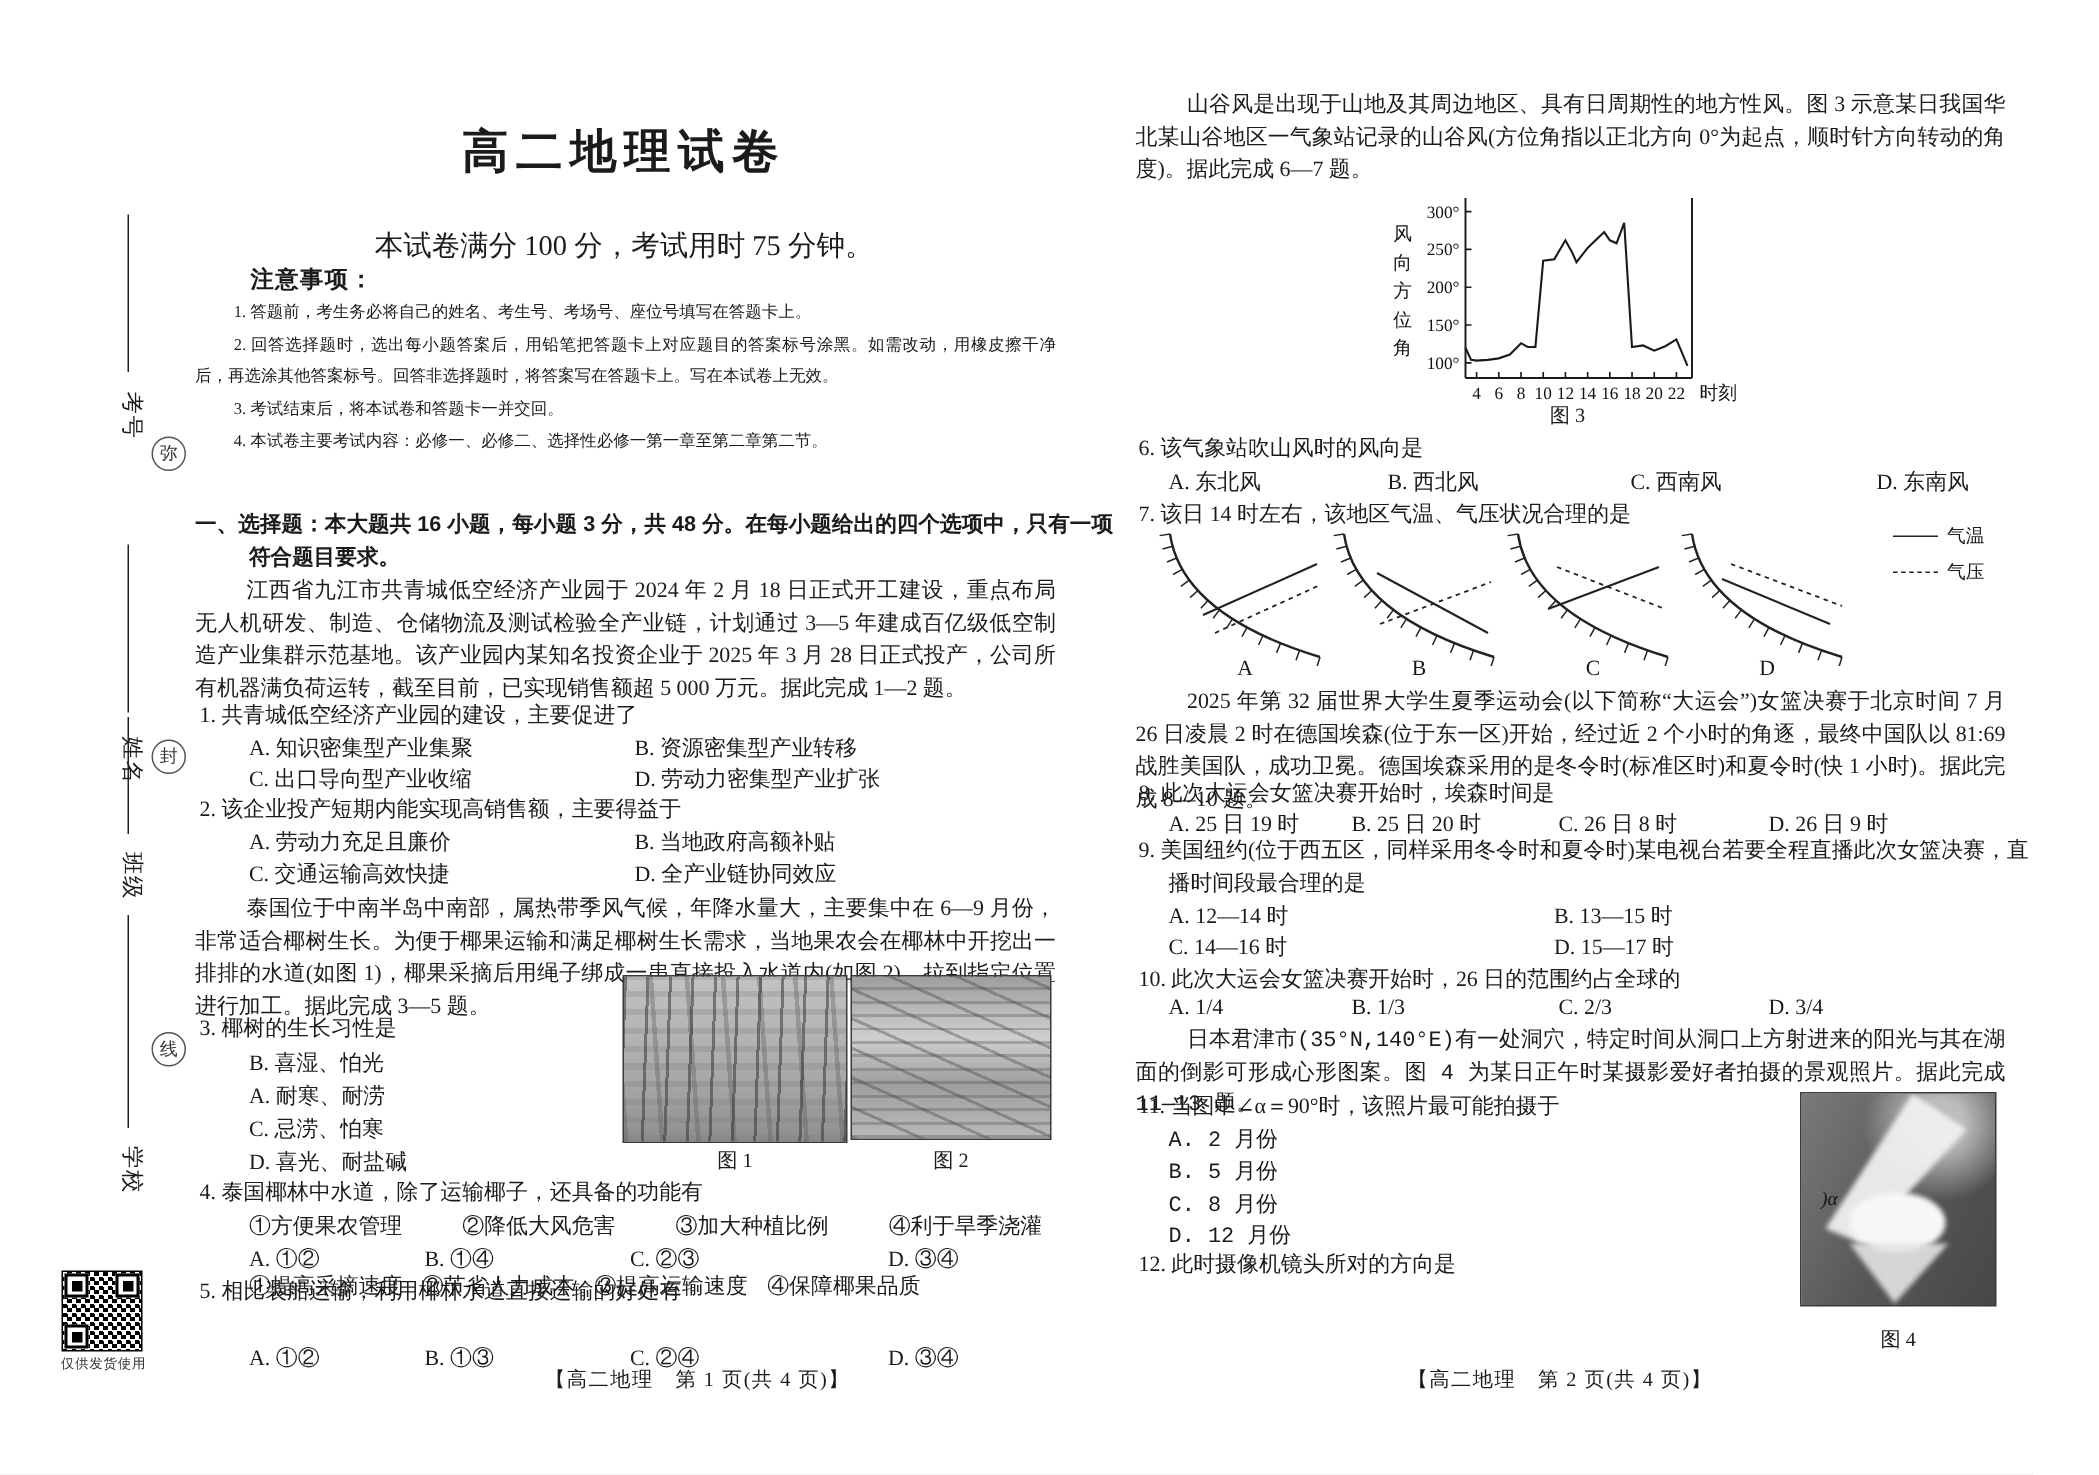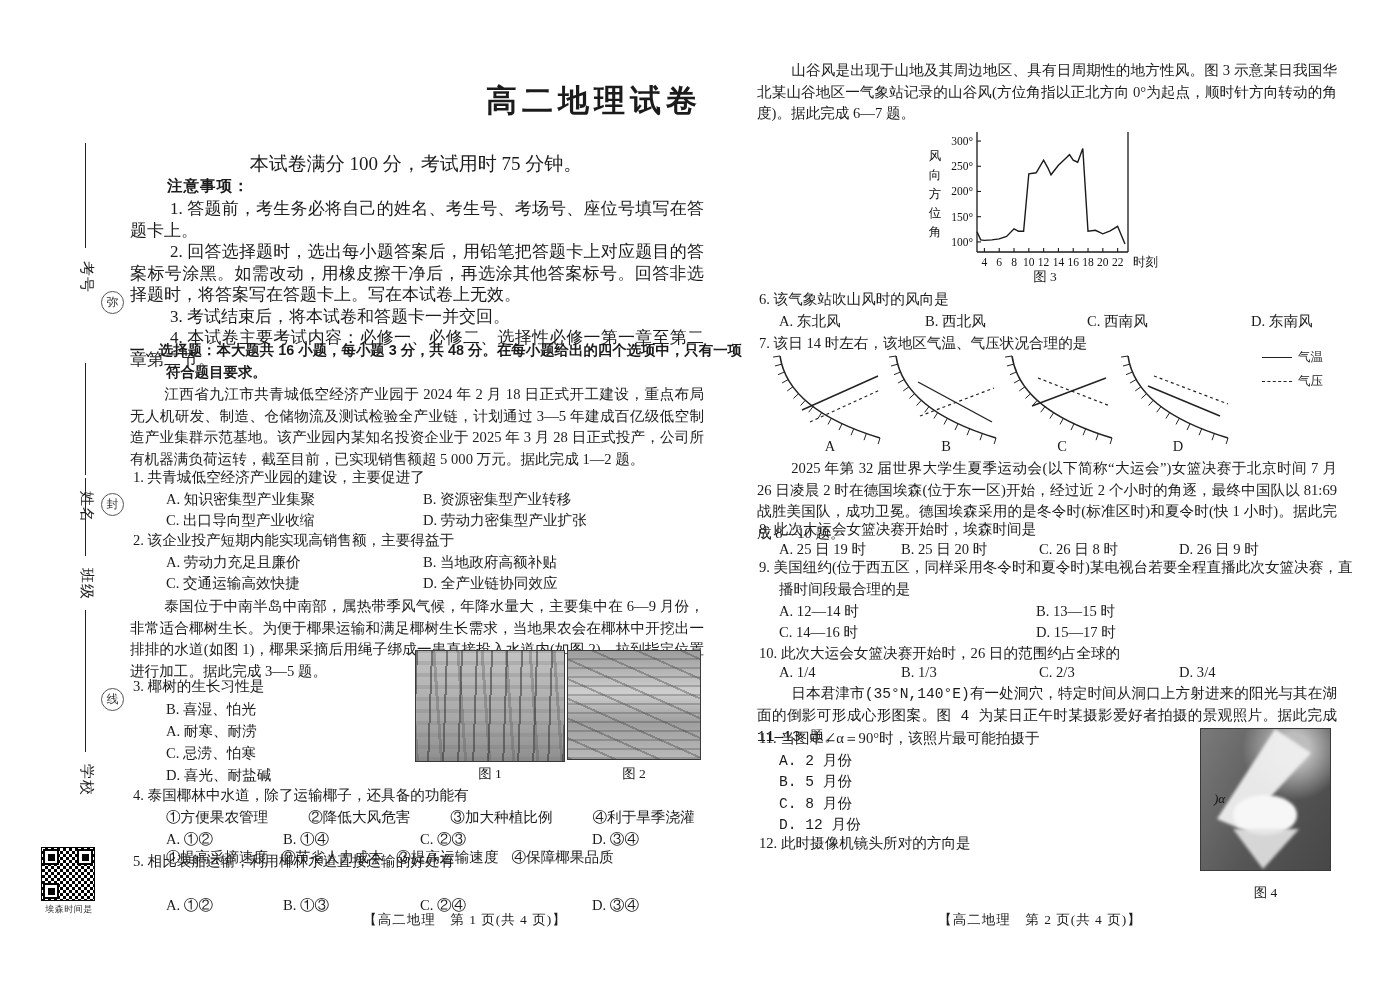--- a/index.html
+++ b/index.html
@@ -5,21 +5,21 @@
   html,body{margin:0;padding:0;background:#e9e9e9;}
   #page{position:relative;width:1399px;height:983px;background:#ffffff;overflow:hidden;
         font-family:"Liberation Serif","DejaVu Serif",serif;color:#1b1b1b;}
   .b{position:absolute;}
   .center{text-align:center;}
   .hei{font-family:"Liberation Sans","DejaVu Sans",sans-serif;font-weight:bold;}
   #title{font-size:31px;letter-spacing:5px;}
   #subtitle{font-size:19px;}
   #notice-h{font-size:15.5px;letter-spacing:1px;}
   .passage{font-size:14.6px;line-height:21.6px;text-align:justify;text-indent:2.35em;}
-  .notice p{margin:0;font-size:17px;line-height:21.5px;text-align:justify;text-indent:2.35em;}
+  .notice p{margin:0;font-size:11px;line-height:21.5px;text-align:justify;text-indent:2.35em;}
   #section-h{font-size:14.4px;line-height:21.6px;padding-left:2.5em;text-indent:-2.5em;text-align:justify;}
   .stem{font-size:14.6px;line-height:19px;}
   .hang{padding-left:20px;text-indent:-20px;line-height:21.6px;}
   .opts2{display:grid;grid-template-columns:257px auto;margin-left:33px;font-size:14.6px;line-height:21.3px;}
   .opts2r{display:grid;grid-template-columns:257px auto;margin-left:20px;font-size:14.6px;line-height:21.3px;}
   .opts4{display:grid;grid-template-columns:117px 137px 172px auto;margin-left:33px;font-size:14.6px;}
   .opts4r{display:grid;grid-template-columns:122px 138px 140px auto;margin-left:20px;font-size:14.6px;}
   .optcol{display:flex;flex-direction:column;margin-left:33px;font-size:14.6px;line-height:22px;}
   .optcolr{display:flex;flex-direction:column;margin-left:20px;font-size:14.6px;line-height:21.4px;font-family:Liberation Mono, monospace;}
   .subsrow{display:flex;gap:13px;margin-left:33px;font-size:14.6px;}
@@ -75,24 +75,24 @@
     <div class="vline" style="top:610px;height:142px;"></div>
     <div class="rlabel" style="top:756px;">学校</div>
     <div class="seal" style="top:291px;">弥</div>
     <div class="seal" style="top:493px;">封</div>
     <div class="seal" style="top:688px;">线</div>
     <div id="qr">
       <span class="finder" style="left:1px;top:1px;"></span>
       <span class="finder" style="right:1px;top:1px;"></span>
       <span class="finder" style="left:1px;bottom:1px;"></span>
     </div>
-    <div id="qr-cap">埃森时间是</div>
-  </div>
-
-  <div class="b hei center" id="title" style="left:130px;top:80px;width:572px;text-align:right;">高二地理试卷</div>
+    <div id="qr-cap">仅供发货使用</div>
+  </div>
+
+  <div class="b hei center" id="title" style="left:130px;top:80px;width:572px;">高二地理试卷</div>
   <div class="b center" id="subtitle" style="left:130px;top:151px;width:572px;">本试卷满分 100 分，考试用时 75 分钟。</div>
   <div class="b hei" id="notice-h" style="left:167px;top:176px;">注意事项：</div>
   <div class="b notice" style="left:130px;top:198px;width:574px;">
       <p>1. 答题前，考生务必将自己的姓名、考生号、考场号、座位号填写在答题卡上。</p>
       <p>2. 回答选择题时，选出每小题答案后，用铅笔把答题卡上对应题目的答案标号涂黑。如需改动，用橡皮擦干净后，再选涂其他答案标号。回答非选择题时，将答案写在答题卡上。写在本试卷上无效。</p>
       <p>3. 考试结束后，将本试卷和答题卡一并交回。</p>
       <p>4. 本试卷主要考试内容：必修一、必修二、选择性必修一第一章至第二章第二节。</p>
     </div>
 
   <div class="b hei" id="section-h" style="left:130px;top:340px;width:576px;">一、选择题：本大题共 16 小题，每小题 3 分，共 48 分。在每小题给出的四个选项中，只有一项符合题目要求。</div>

